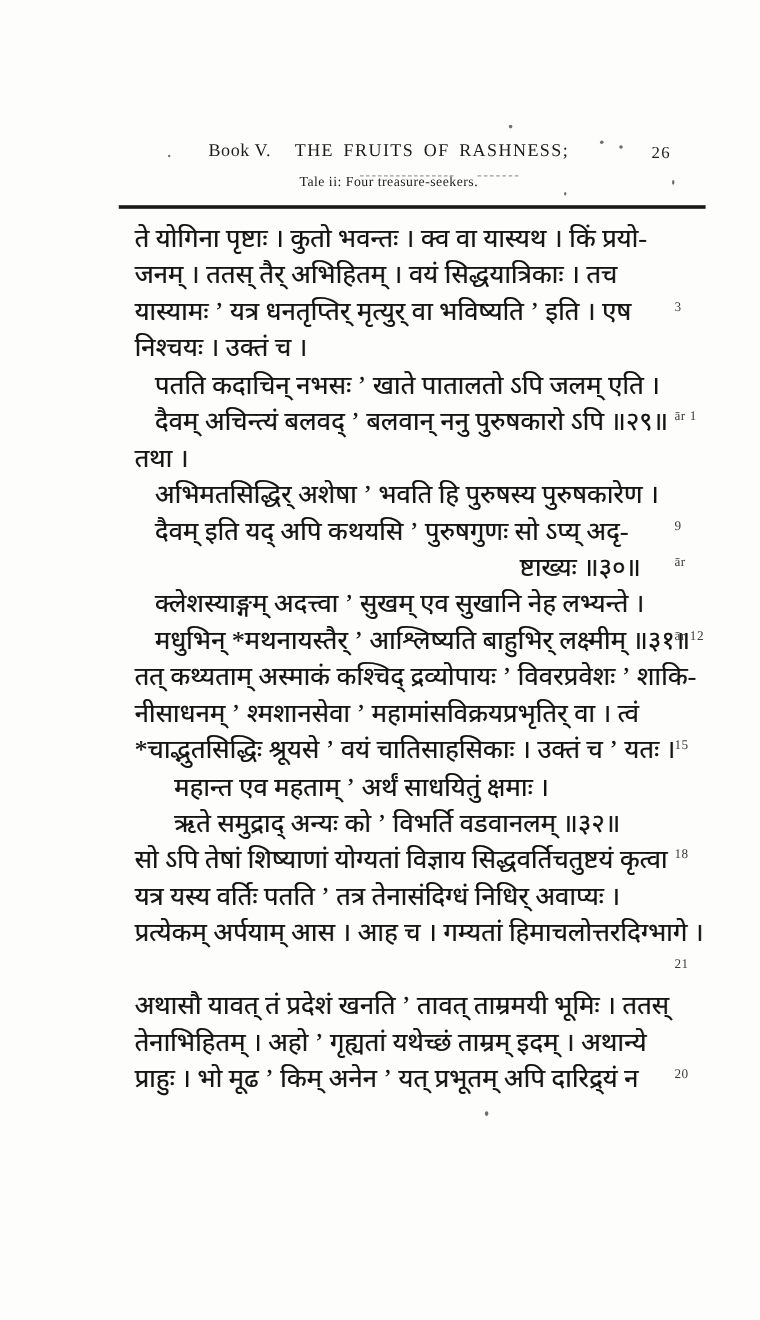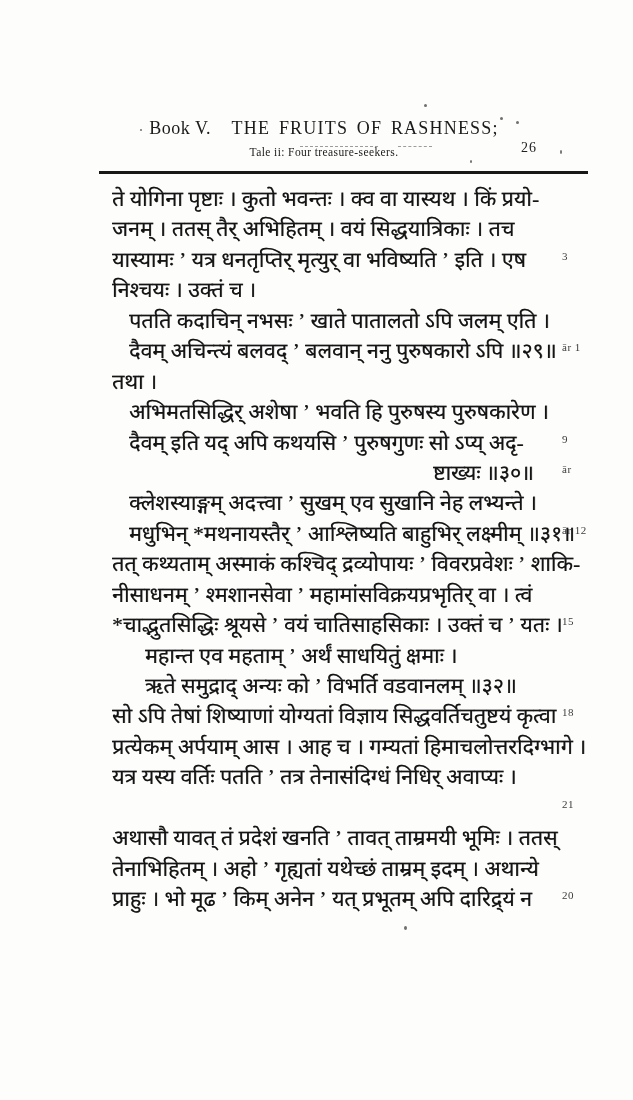--- a/index.html
+++ b/index.html
@@ -10,33 +10,32 @@
     background: #fdfdfc;
     overflow: hidden;
     font-family: "Liberation Serif", "DejaVu Serif", serif;
     color: #161616;
   }
   
   .header-title {
     position: absolute;
     top: 118px; left: 100px; width: 448px;
     text-align: center;
-    font-size: 18px;
+    font-size: 15px;
     white-space: nowrap;
     color: #1b1b1b;
   }
   .header-title .book-label { margin-right: 16px; letter-spacing: 0.5px; }
   .header-title .head-main  { letter-spacing: 1.2px; word-spacing: 3px; }
   .page-number {
     position: absolute;
-    top: 121px; left: 521px;
+    top: 121px; left: 543px;
     font-size: 14px;
     letter-spacing: 1px;
     color: #222;
-    margin-top: 19px;
   }
   .subtitle {
     position: absolute;
     top: 146px; left: 100px; width: 448px;
     text-align: center;
     font-size: 11.5px;
     font-weight: normal;
     letter-spacing: 0.4px;
     color: #1a1a1a;
   }
@@ -113,22 +112,22 @@
       <div class="dn-line indent-1"><span>दैवम् इति यद् अपि कथयसि ʼ पुरुषगुणः सो ऽप्य् अदृ-</span><span class="margin-note">9</span></div>
       <div class="dn-line indent-0 align-right"><span>ष्टाख्यः ॥३०॥</span><span class="margin-note">ār</span></div>
       <div class="dn-line indent-1"><span>क्लेशस्याङ्गम् अदत्त्वा ʼ सुखम् एव सुखानि नेह लभ्यन्ते ।</span></div>
       <div class="dn-line indent-1"><span>मधुभिन् *मथनायस्तैर् ʼ आश्लिष्यति बाहुभिर् लक्ष्मीम् ॥३१॥</span><span class="margin-note">ār 12</span></div>
       <div class="dn-line indent-0"><span>तत् कथ्यताम् अस्माकं कश्चिद् द्रव्योपायः ʼ विवरप्रवेशः ʼ शाकि-</span></div>
       <div class="dn-line indent-0"><span>नीसाधनम् ʼ श्मशानसेवा ʼ महामांसविक्रयप्रभृतिर् वा । त्वं</span></div>
       <div class="dn-line indent-0"><span>*चाद्भुतसिद्धिः श्रूयसे ʼ वयं चातिसाहसिकाः । उक्तं च ʼ यतः ।</span><span class="margin-note">15</span></div>
       <div class="dn-line indent-2"><span>महान्त एव महताम् ʼ अर्थं साधयितुं क्षमाः ।</span></div>
       <div class="dn-line indent-2"><span>ऋते समुद्राद् अन्यः को ʼ विभर्ति वडवानलम् ॥३२॥</span></div>
       <div class="dn-line indent-0"><span>सो ऽपि तेषां शिष्याणां योग्यतां विज्ञाय सिद्धवर्तिचतुष्टयं कृत्वा</span><span class="margin-note">18</span></div>
+      <div class="dn-line indent-0"><span>यत्र यस्य वर्तिः पतति ʼ तत्र तेनासंदिग्धं निधिर् अवाप्यः ।</span></div>
       <div class="dn-line indent-0"><span>प्रत्येकम् अर्पयाम् आस । आह च । गम्यतां हिमाचलोत्तरदिग्भागे ।</span></div>
-      <div class="dn-line indent-0"><span>यत्र यस्य वर्तिः पतति ʼ तत्र तेनासंदिग्धं निधिर् अवाप्यः ।</span></div>
       <div class="dn-line indent-2"><span class="margin-note">21</span></div>
       <div class="dn-line indent-0"><span>अथासौ यावत् तं प्रदेशं खनति ʼ तावत् ताम्रमयी भूमिः । ततस्</span></div>
       <div class="dn-line indent-0"><span>तेनाभिहितम् । अहो ʼ गृह्यतां यथेच्छं ताम्रम् इदम् । अथान्ये</span></div>
       <div class="dn-line indent-0"><span>प्राहुः । भो मूढ ʼ किम् अनेन ʼ यत् प्रभूतम् अपि दारिद्र्यं न</span><span class="margin-note">20</span></div>
     </div>
 
   <div class="speck" style="left:424px; top:104px; width:3px; height:3px;"></div>
   <div class="speck" style="left:500px; top:117px; width:3px; height:3px;"></div>
   <div class="speck" style="left:516px; top:121px; width:3px; height:3px;"></div>
   <div class="speck" style="left:560px; top:150px; width:2px; height:4px;"></div>

